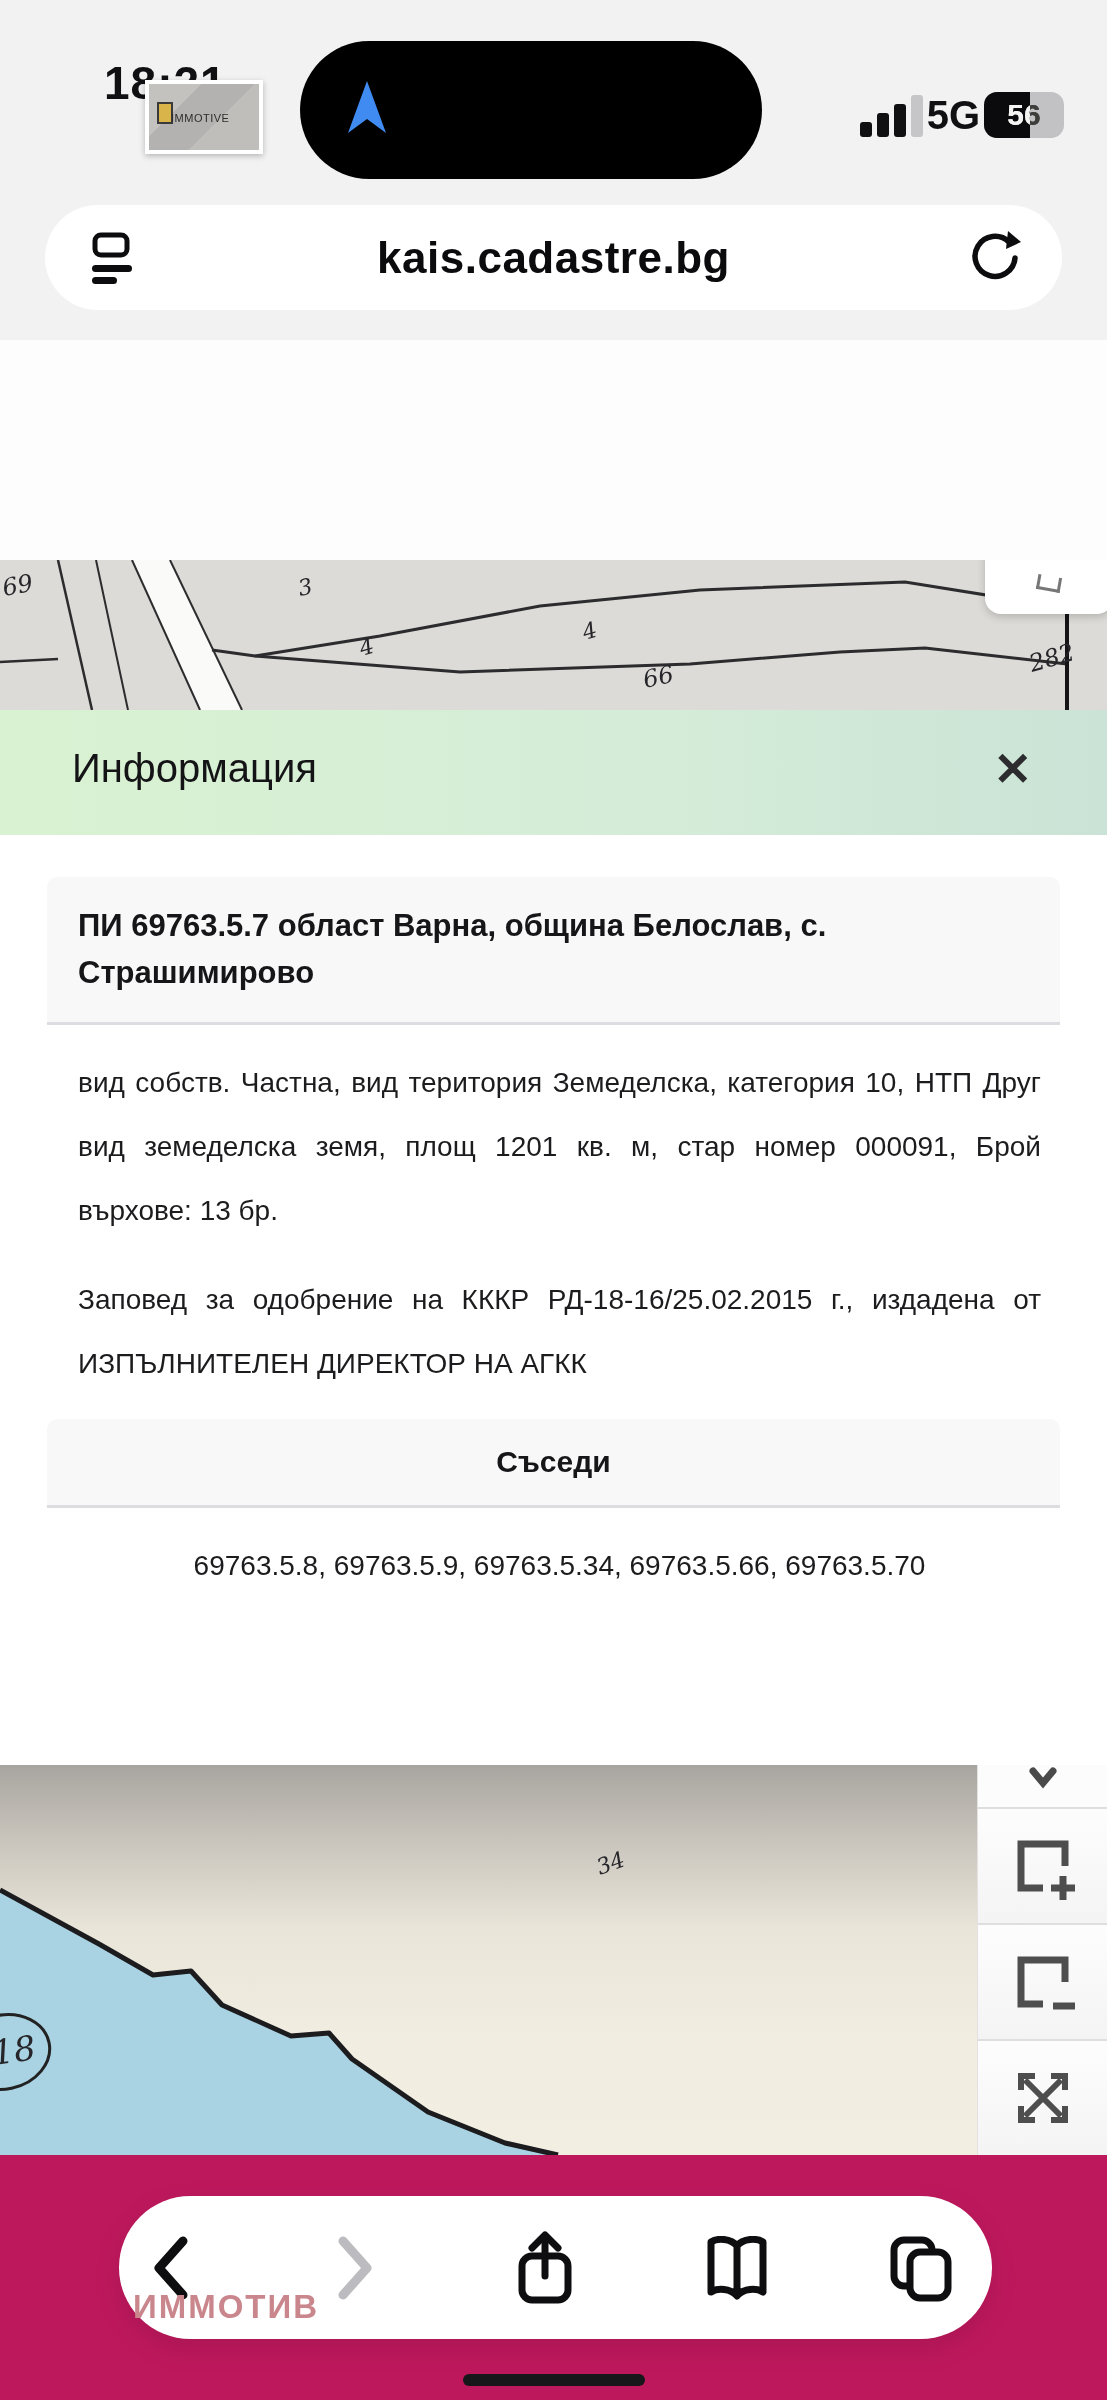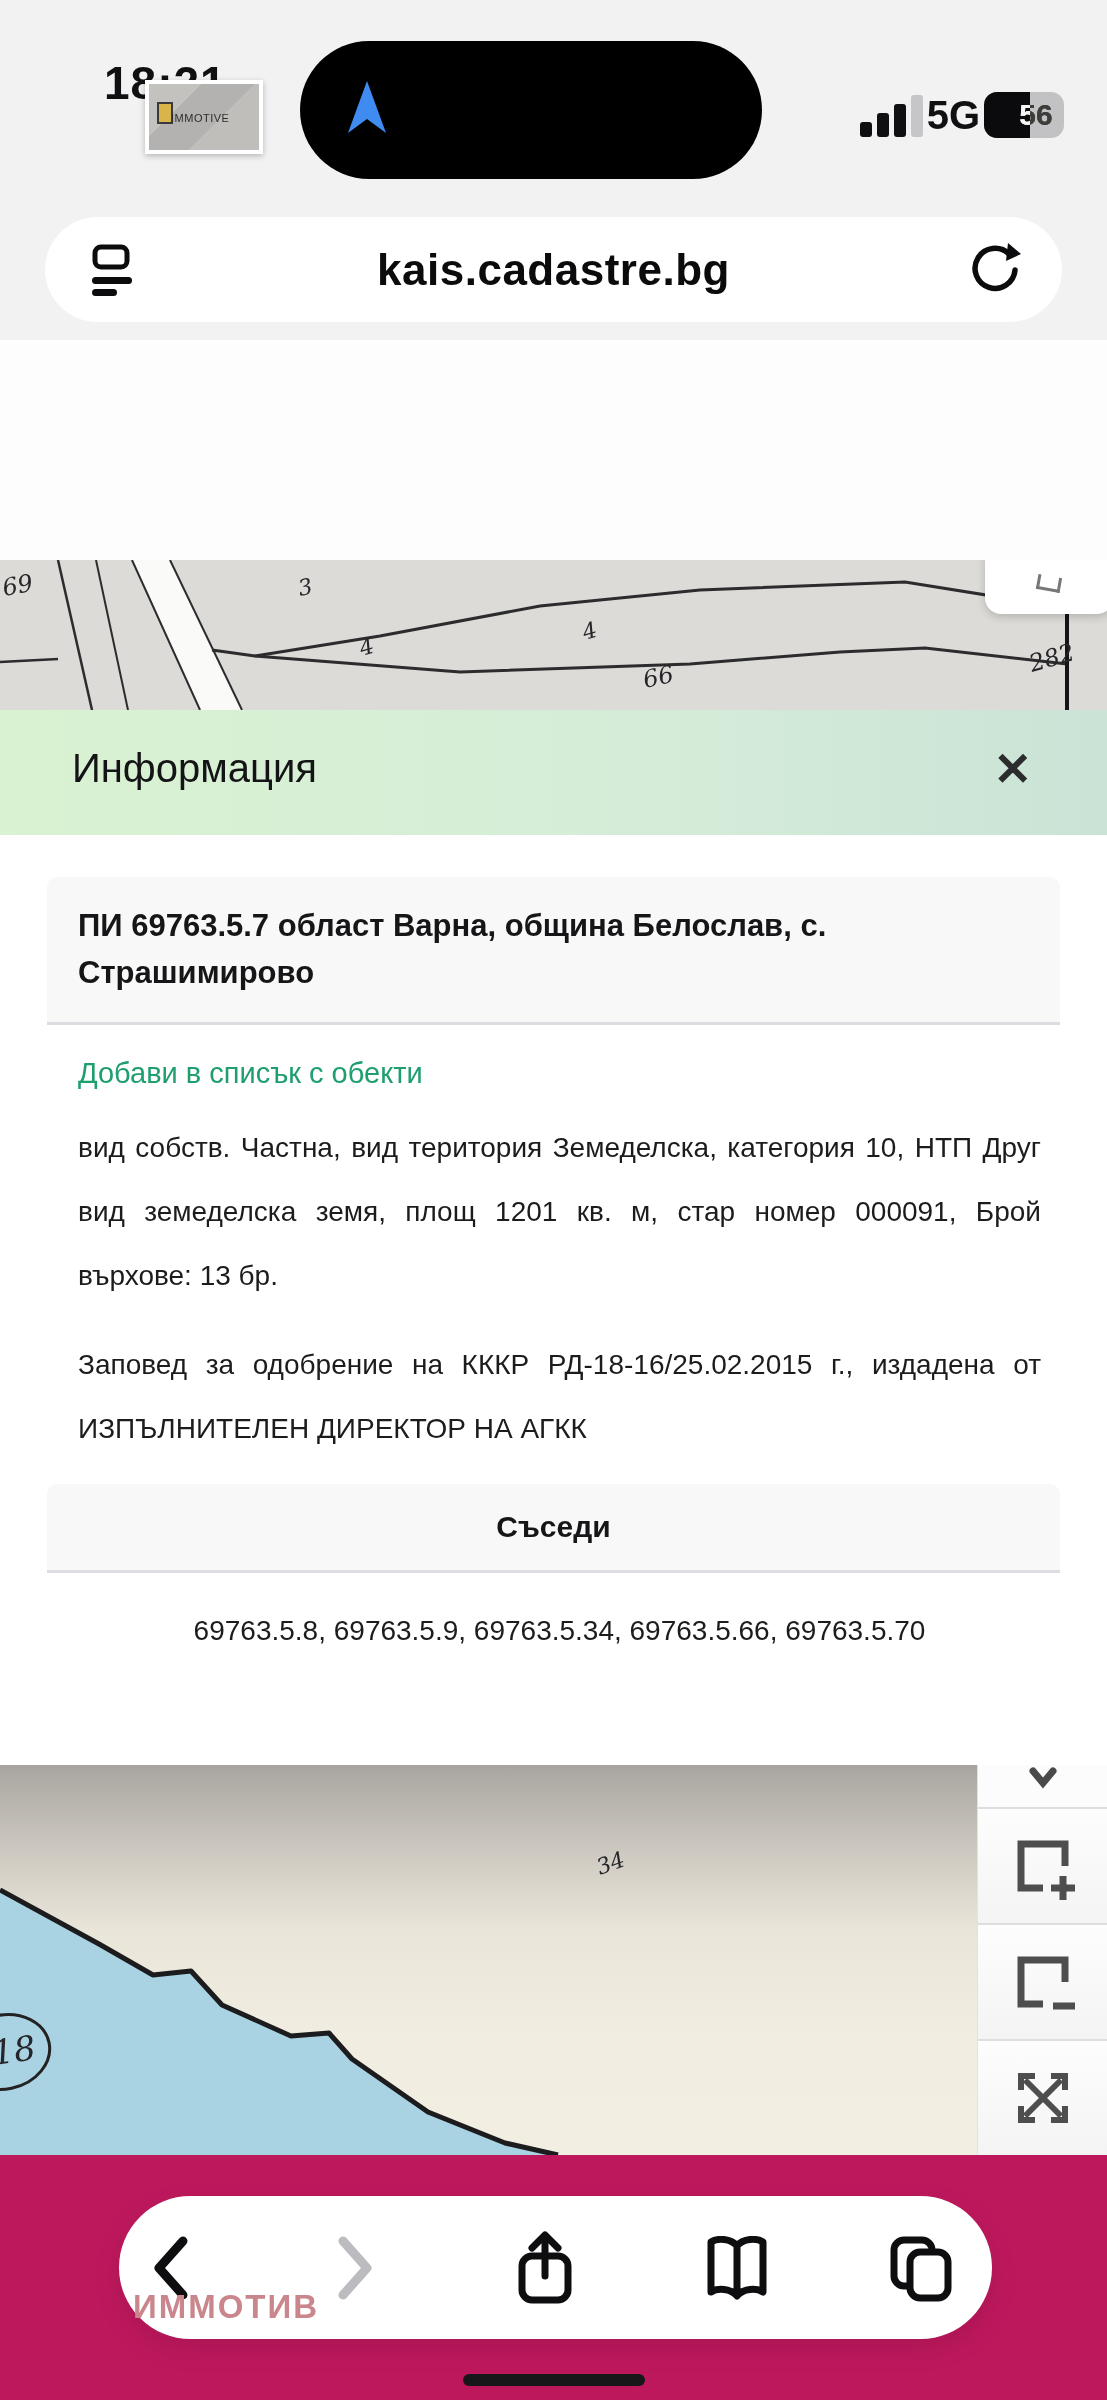--- a/index.html
+++ b/index.html
@@ -16,24 +16,24 @@
   .island{position:absolute;left:300px;top:41px;width:462px;height:138px;border-radius:69px;background:#000;}
   .navarrow{position:absolute;left:44px;top:36px;}
   .statright{position:absolute;right:45px;top:92px;display:flex;align-items:center;gap:4px;}
   .sigbars{display:flex;align-items:flex-end;gap:5px;height:44px;}
   .sigbars i{display:block;width:12px;border-radius:3px;background:#101013;}
   .sigbars i.dim{background:#c6c6c9;}
   .fiveg{font-size:40px;font-weight:700;color:#101013;}
   .battery{position:relative;width:80px;height:46px;border-radius:13px;overflow:hidden;background:#c2c2c5;}
   .battery .fill{position:absolute;left:0;top:0;bottom:0;width:58%;background:#0b0b0d;}
   .battery .pct{position:absolute;left:0;top:0;width:100%;height:100%;display:flex;align-items:center;justify-content:center;
-    font-size:30px;font-weight:700;color:#fff;text-shadow:0 0 0 #fff;mix-blend-mode:difference;padding-left:12px;}
+    font-size:30px;font-weight:700;color:#fff;text-shadow:0 0 0 #fff;mix-blend-mode:difference;}
   .battnub{width:6px;height:18px;background:#c2c2c5;border-radius:0 4px 4px 0;margin-left:-12px;}
   
-  .urlpill{position:absolute;left:45px;top:217px;width:1017px;height:105px;border-radius:53px;background:#fff;
+  .urlpill{position:absolute;left:45px;top:205px;width:1017px;height:105px;border-radius:53px;background:#fff;
     display:flex;align-items:center;justify-content:space-between;padding:0 38px;box-sizing:border-box;}
   .urltext{font-size:44px;font-weight:700;color:#0b0b0d;letter-spacing:.5px;}
   
   .webbar{position:absolute;left:0;top:340px;width:1107px;height:220px;background:#fdfdfd;}
   .wicon{position:absolute;width:66px;height:66px;}
   .badge{position:absolute;left:728px;top:352px;width:236px;height:82px;border-radius:41px;background:#f6cd5c;
     display:flex;align-items:center;justify-content:center;font-size:37px;font-weight:700;color:#1d1d1f;}
   .burger{position:absolute;left:996px;top:360px;width:92px;height:66px;display:flex;flex-direction:column;justify-content:space-between;}
   .burger i{display:block;height:15px;border-radius:7px;background:#0c0c0e;}
   
@@ -216,21 +216,20 @@
 
   <div class="greenhdr">
     <div class="ttl">Информация</div>
     <div class="x">✕</div>
   </div>
 
   <div class="panel">
     <div class="card first">
       <div class="cardtitle">ПИ 69763.5.7 област Варна, община Белослав, с. Страшимирово</div>
     </div>
-    <div class="addlink">Добави в списък с обекти</div>
     <div class="body">вид собств. Частна, вид територия Земеделска, категория 10, НТП Друг вид земеделска земя, площ 1201 кв. м, стар номер 000091, Брой върхове: 13 бр.</div>
     <div class="body">Заповед за одобрение на КККР РД-18-16/25.02.2015 г., издадена от ИЗПЪЛНИТЕЛЕН ДИРЕКТОР НА АГКК</div>
     <div class="card mt23">
       <div class="cardhdr">Съседи</div>
     </div>
     <div class="body last">69763.5.8, 69763.5.9, 69763.5.34, 69763.5.66, 69763.5.70</div>
   </div>
 
   <div class="bottommap">
     <svg width="1107" height="390" viewBox="0 0 1107 390">

